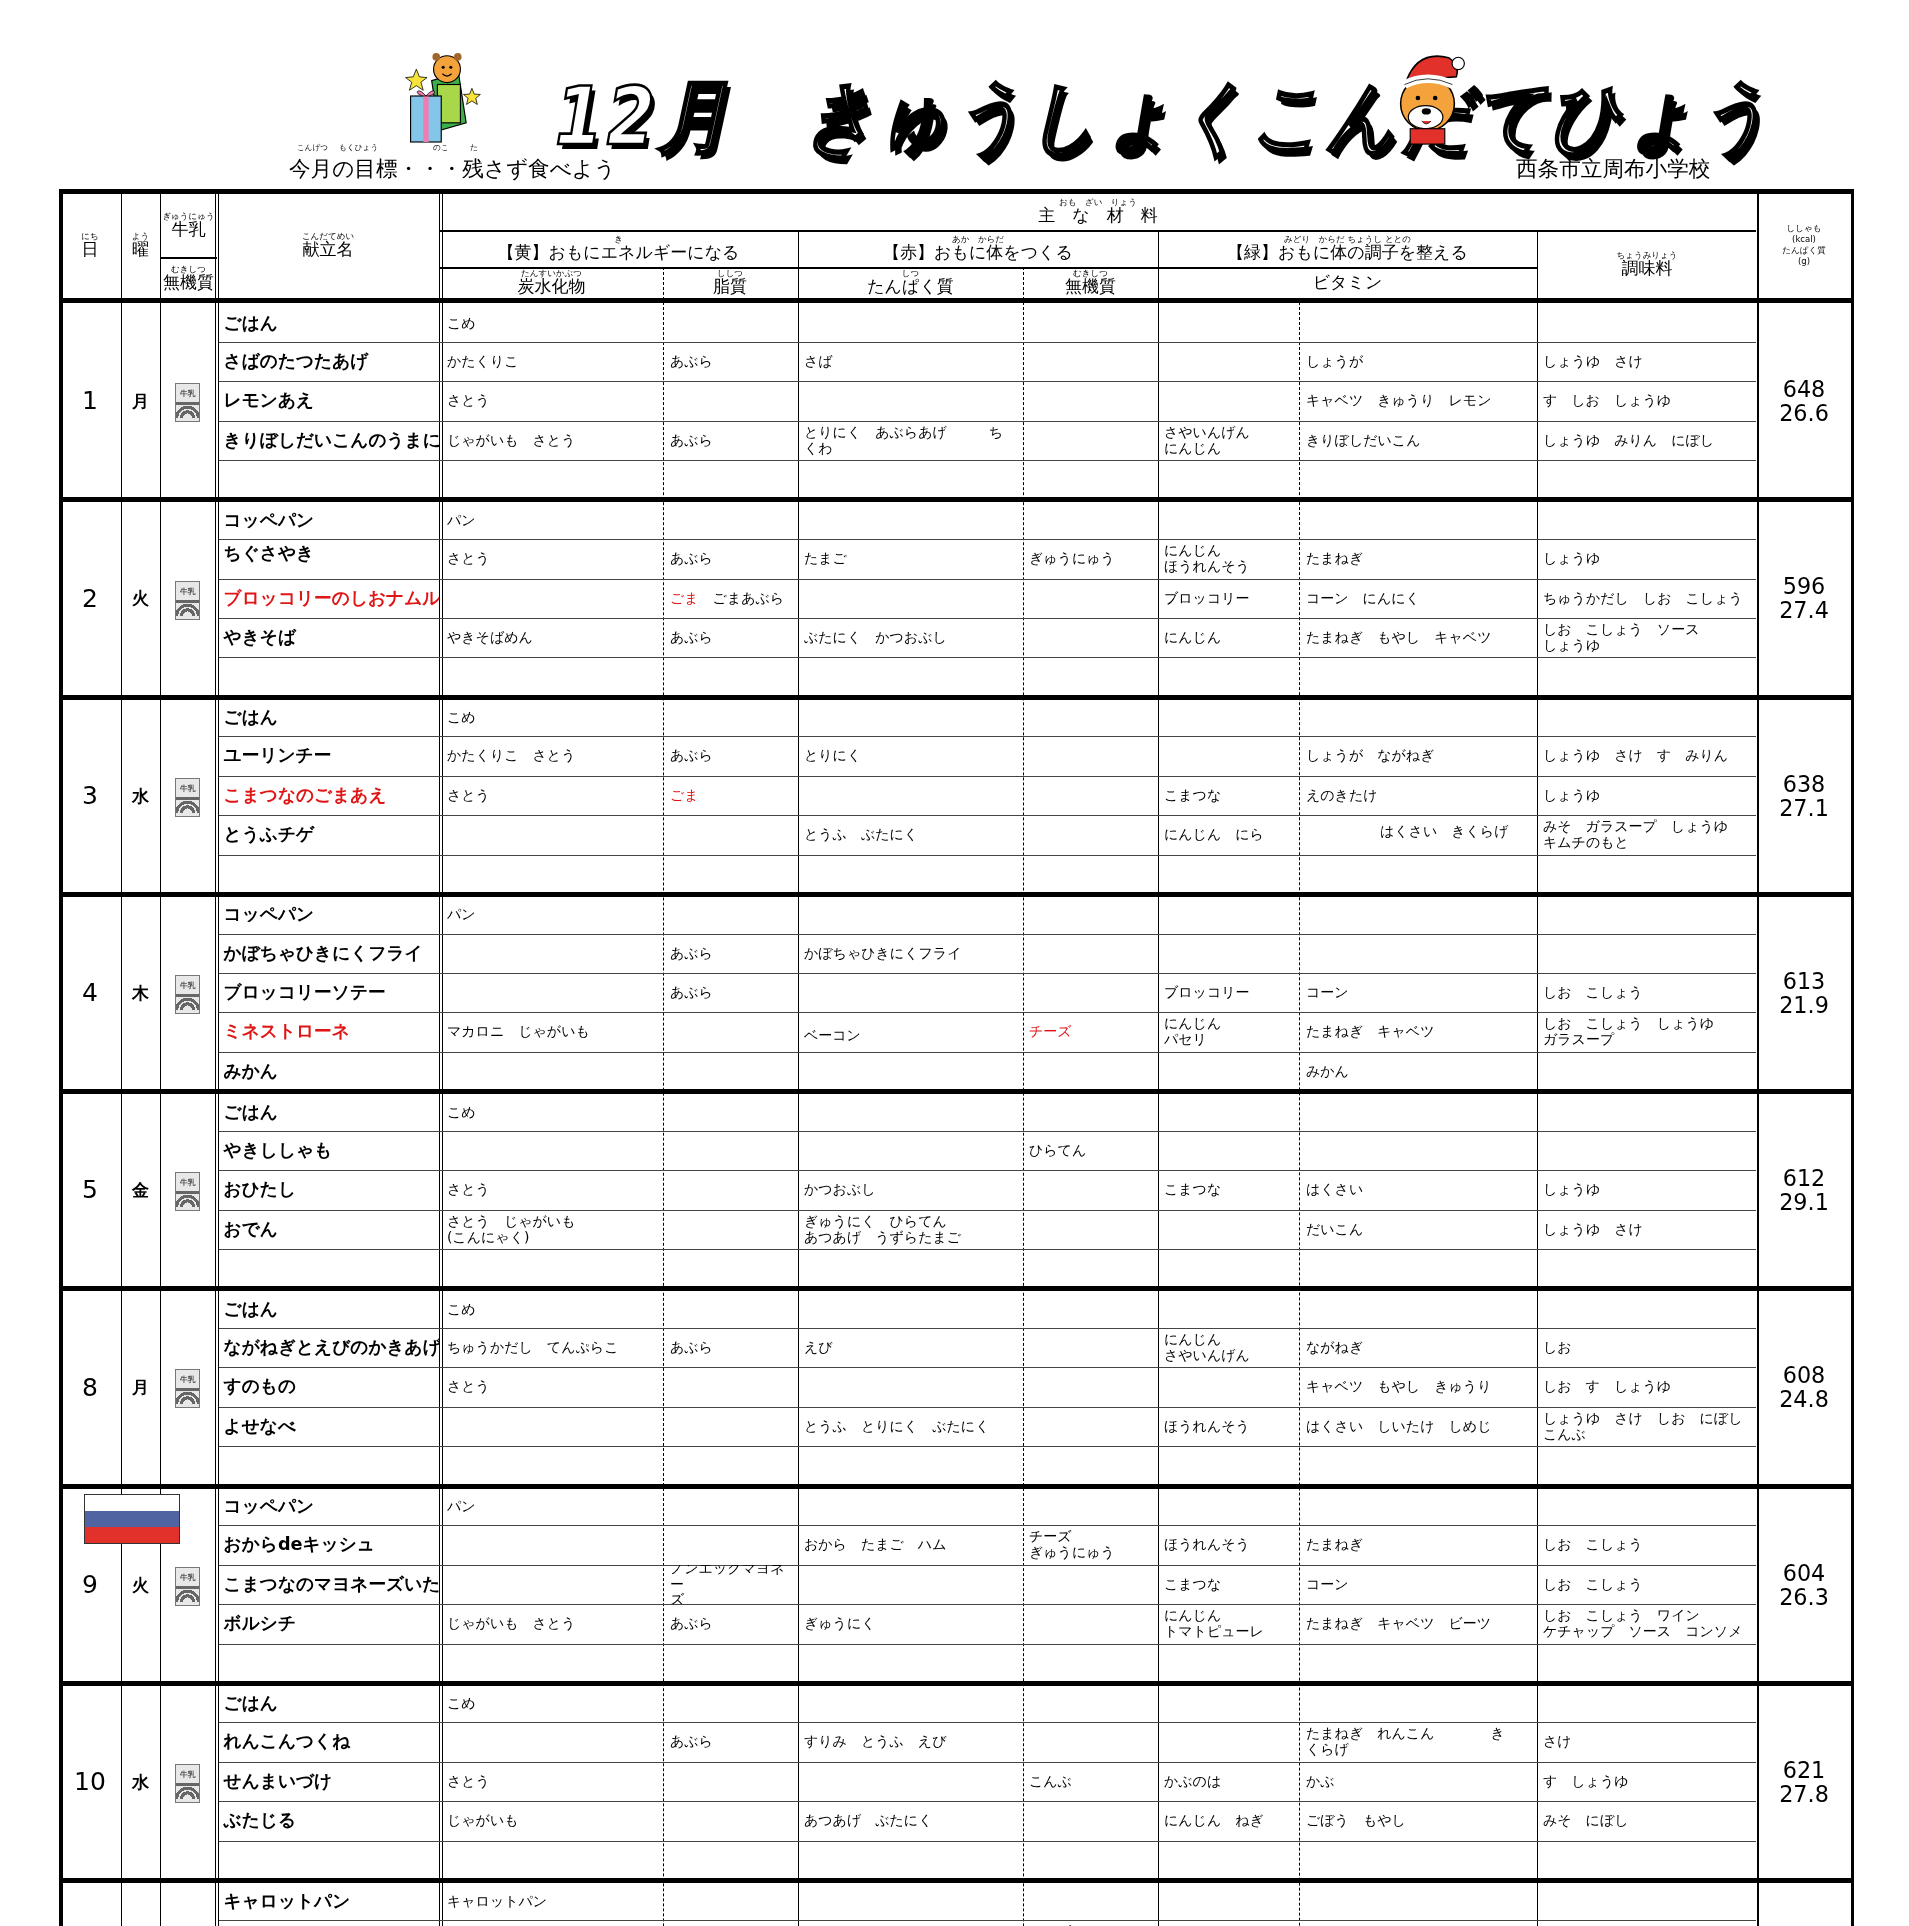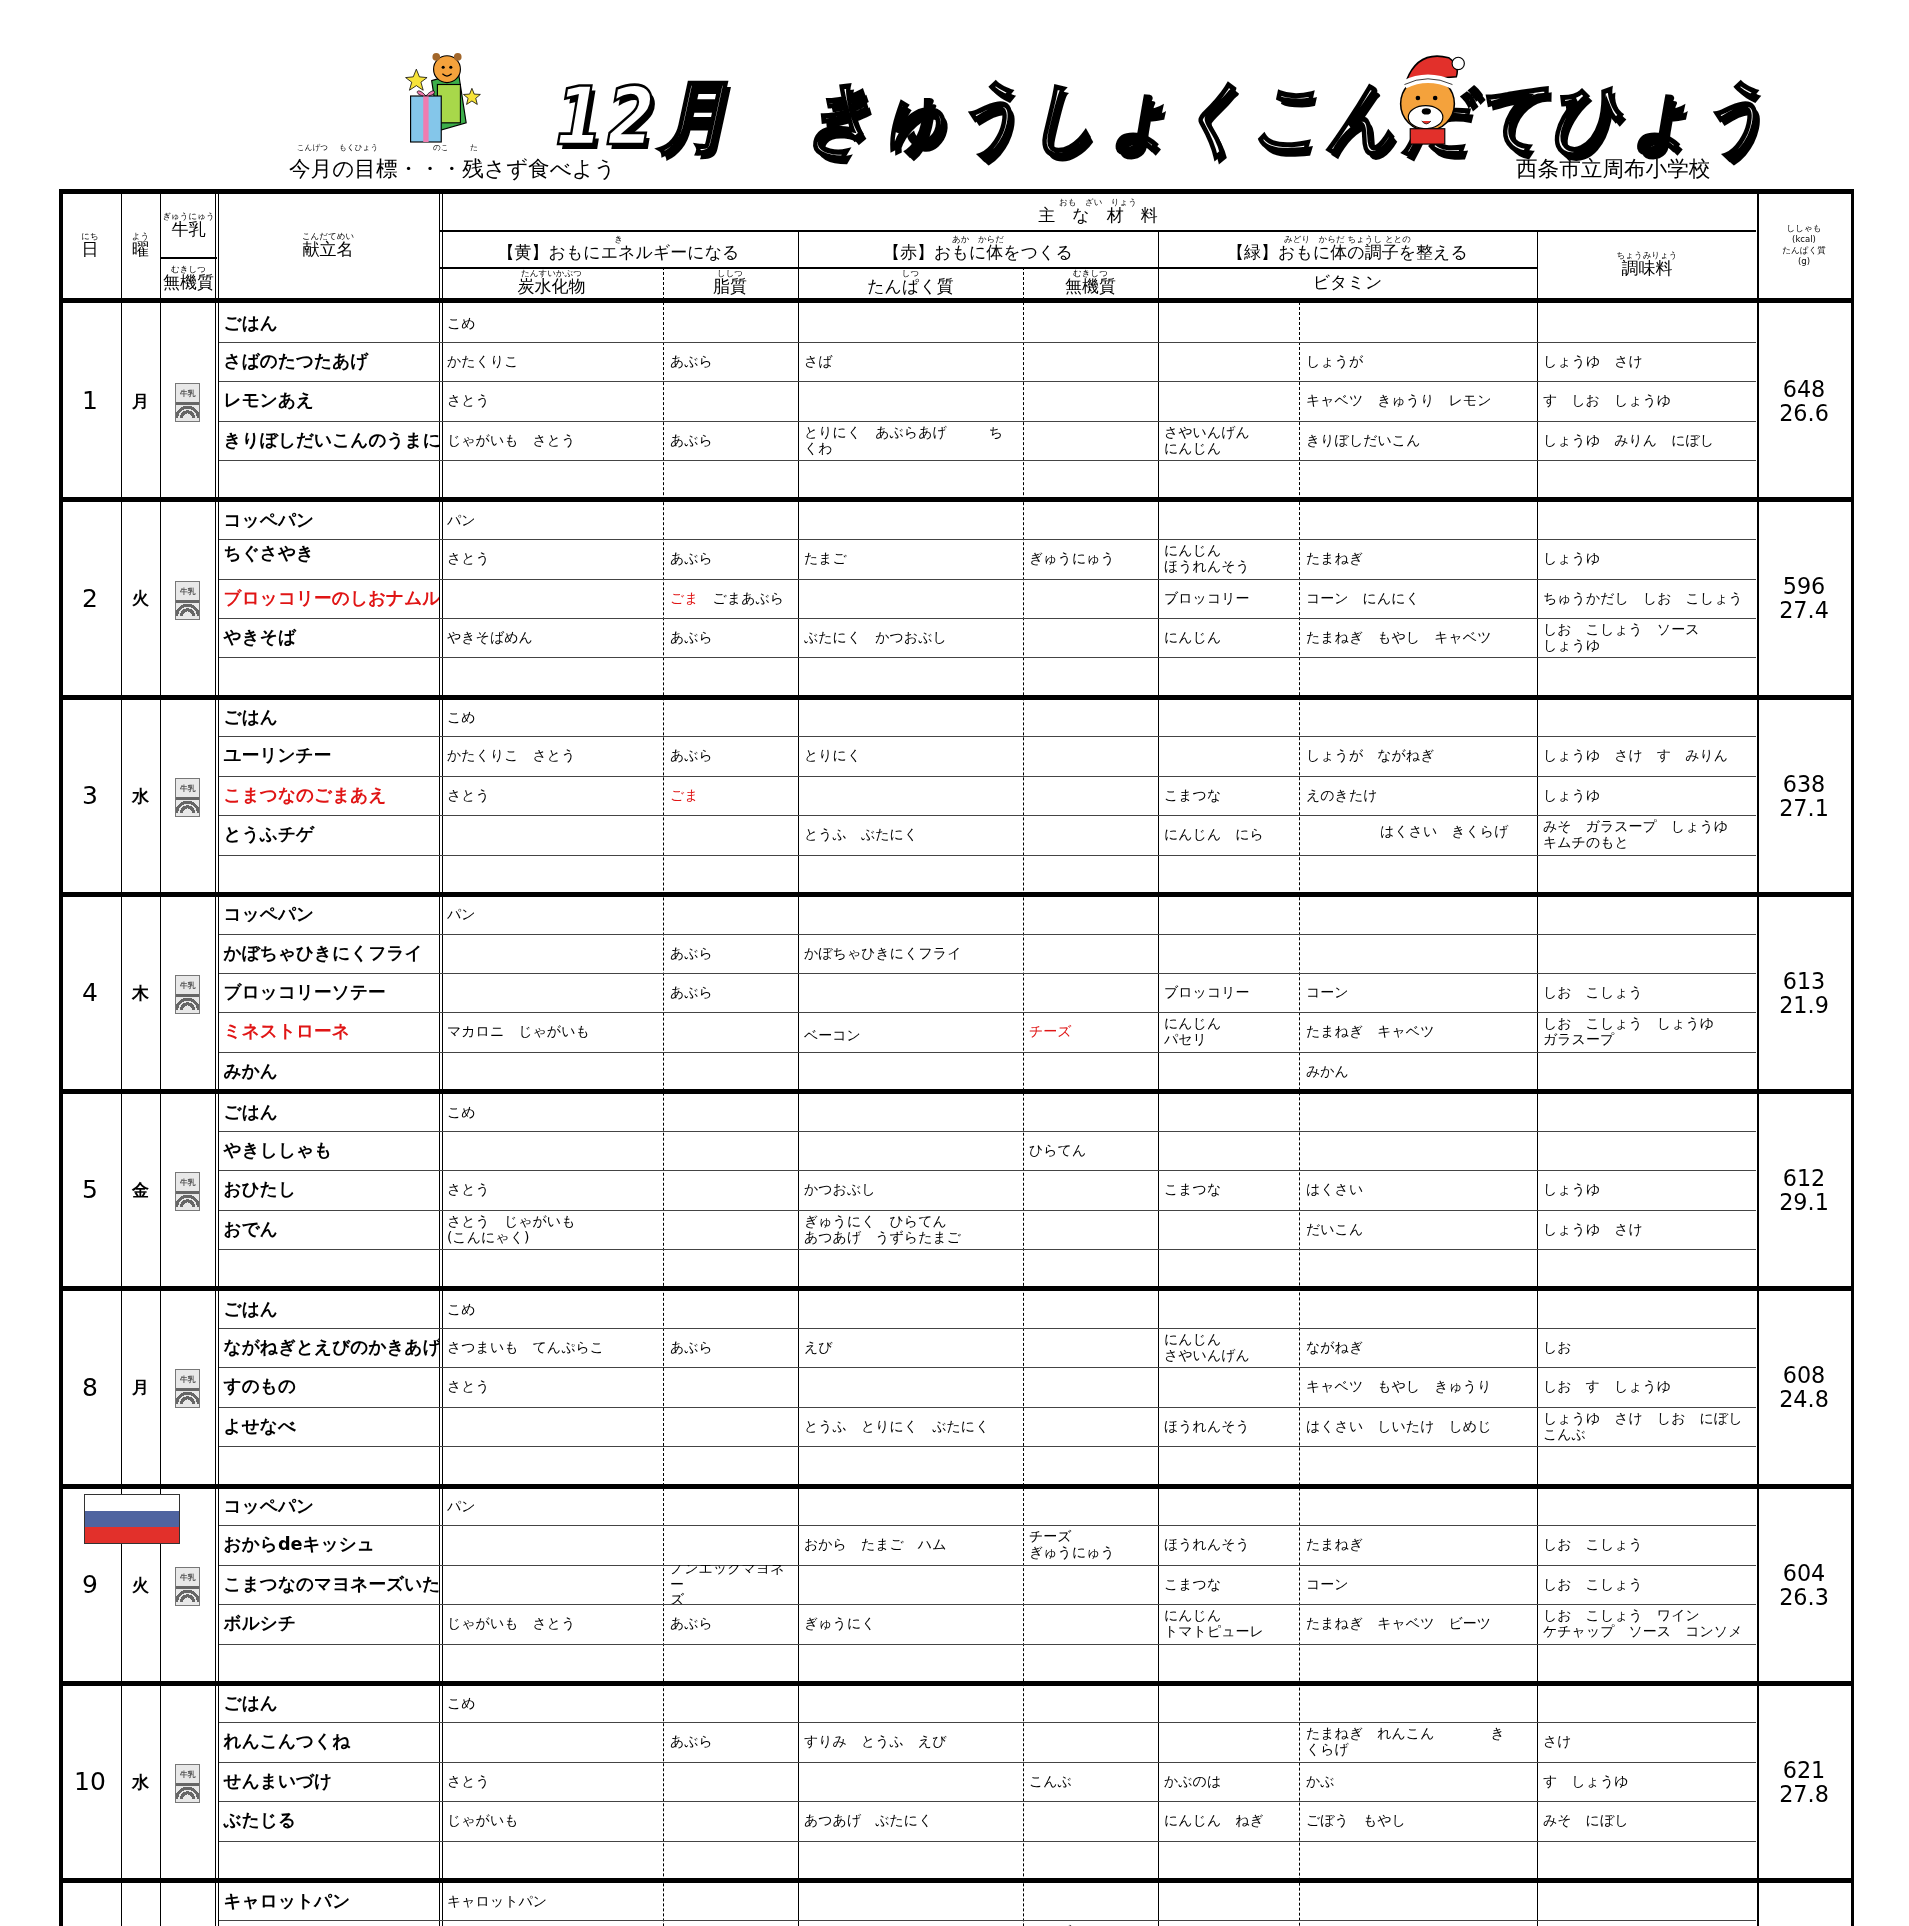--- a/index.html
+++ b/index.html
@@ -478,21 +478,21 @@
     <div class="cell dish " style="left:219px;top:1291px;width:220px;height:37px">ごはん</div>
     <div class="cell " style="left:443px;top:1291px;width:220px;height:37px">こめ</div>
     <div class="cell " style="left:666px;top:1291px;width:131px;height:37px"></div>
     <div class="cell " style="left:800px;top:1291px;width:222px;height:37px"></div>
     <div class="cell " style="left:1025px;top:1291px;width:132px;height:37px"></div>
     <div class="cell " style="left:1160px;top:1291px;width:139px;height:37px"></div>
     <div class="cell " style="left:1302px;top:1291px;width:235px;height:37px"></div>
     <div class="cell " style="left:1539px;top:1291px;width:216px;height:37px"></div>
     <div class="hline thin" style="left:219px;top:1328px;width:1537px;height:0.8px"></div>
     <div class="cell dish " style="left:219px;top:1328px;width:220px;height:39px">ながねぎとえびのかきあげ</div>
-    <div class="cell " style="left:443px;top:1328px;width:220px;height:39px">さつまいも　てんぷらこ</div>
+    <div class="cell " style="left:443px;top:1328px;width:220px;height:39px">ちゅうかだし　てんぷらこ</div>
     <div class="cell " style="left:666px;top:1328px;width:131px;height:39px">あぶら</div>
     <div class="cell " style="left:800px;top:1328px;width:222px;height:39px">えび</div>
     <div class="cell " style="left:1025px;top:1328px;width:132px;height:39px"></div>
     <div class="cell " style="left:1160px;top:1328px;width:139px;height:39px">にんじん
 さやいんげん</div>
     <div class="cell " style="left:1302px;top:1328px;width:235px;height:39px">ながねぎ</div>
     <div class="cell " style="left:1539px;top:1328px;width:216px;height:39px">しお</div>
     <div class="hline thin" style="left:219px;top:1367px;width:1537px;height:0.8px"></div>
     <div class="cell dish " style="left:219px;top:1367px;width:220px;height:39px">すのもの</div>
     <div class="cell " style="left:443px;top:1367px;width:220px;height:39px">さとう</div>

